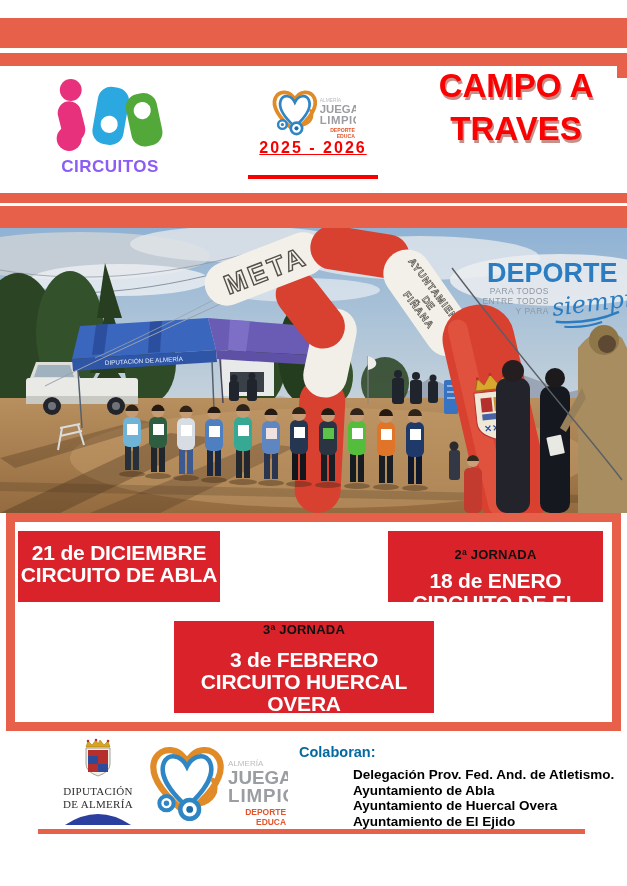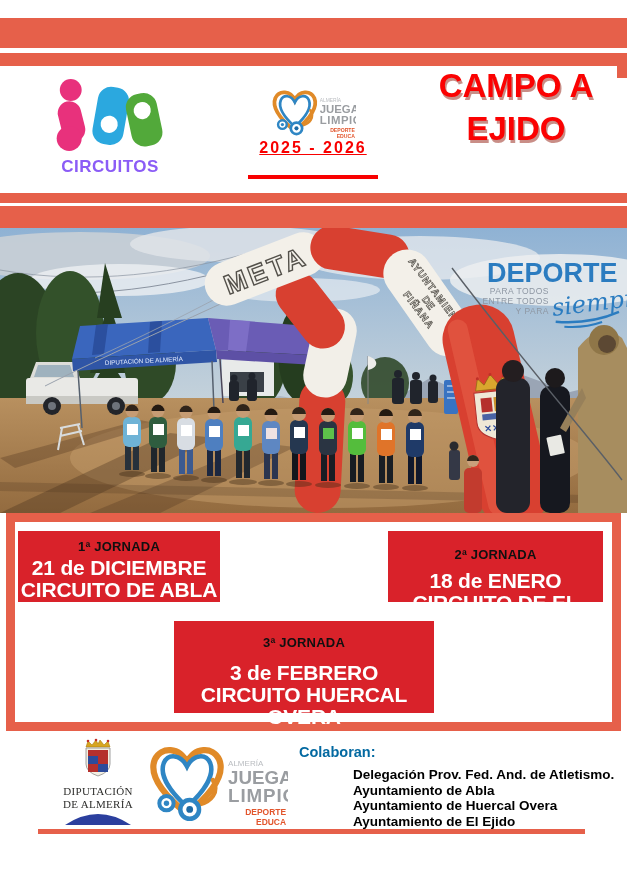--- a/index.html
+++ b/index.html
@@ -24,21 +24,21 @@
 
   .photo{position:absolute;left:0;top:228px;width:627px;height:285px;display:block;}
 
   .panel{position:absolute;left:6px;top:513px;width:615px;height:218px;border:9px solid #E6604A;
          box-sizing:border-box;background:#fff;}
   .jbox{position:absolute;background:#D9222A;color:#fff;text-align:center;font-weight:bold;box-sizing:border-box;}
   .jtitle{color:#101010;font-size:13px;letter-spacing:.2px;}
   .jline{font-size:21px;line-height:22px;letter-spacing:-.2px;}
   #jbox1{left:18px;top:531px;width:202px;height:71px;padding-top:8px;}
   #jbox2{left:388px;top:531px;width:215px;height:71px;padding-top:16px;}
-  #jbox3{left:174px;top:621px;width:260px;height:92px;padding-top:14px;}
+  #jbox3{left:174px;top:621px;width:260px;height:92px;padding-top:1px;}
   #jbox1 .first{margin-top:3px}
   #jbox2 .first{margin-top:8px}
   #jbox3 .first{margin-top:12px}
 
   .dip{position:absolute;left:56px;top:738px;width:84px;text-align:center;}
   .dip-text{font-family:Liberation Serif, serif;font-size:11px;line-height:13px;color:#2E2E2C;
             letter-spacing:.3px;margin-top:3px;}
   .jl-large{position:absolute;left:136px;top:730px;}
   .colaboran{position:absolute;left:299px;top:744px;font-size:14.5px;font-weight:bold;color:#0369a1;}
   .collab-list{position:absolute;left:353px;top:767px;font-size:13.5px;font-weight:bold;color:#000;
@@ -81,21 +81,21 @@
     <text x="103" y="60" font-size="21" font-weight="bold" fill="#9A9DA1">JUEGA</text>
     <text x="103" y="81" font-size="21" font-weight="bold" fill="#9A9DA1" letter-spacing="1">LIMPIO</text>
     <text x="168" y="95" font-size="9.5" font-weight="bold" fill="#E2552C" text-anchor="end">DEPORTE</text>
     <text x="168" y="106" font-size="9.5" font-weight="bold" fill="#E2552C" text-anchor="end">EDUCA</text>
   </svg>
 
   <div class="season"><span>2025 - 2026</span></div>
 
   <div class="title">
     <div>CAMPO A</div>
-    <div>EJIDO</div>
+    <div>TRAVES</div>
   </div>
 
   <div class="obar" id="bar3"></div>
   <div class="obar" id="bar4"></div>
 
   <svg class="photo" viewBox="0 0 627 285" preserveAspectRatio="none">
     <defs>
       <linearGradient id="sky" x1="0" y1="0" x2="0" y2="1">
         <stop offset="0" stop-color="#8FB2D4"></stop>
           <stop offset="1" stop-color="#C7D3DB"></stop>
@@ -342,21 +342,20 @@
       <g transform="rotate(-7 585 78)">
         <text x="552" y="84" font-size="24" font-style="italic" fill="#2B7CC0" font-family="DejaVu Serif, serif">siempre</text>
         <path d="M554,90 q34,7 64,-2" stroke="#2B7CC0" stroke-width="2.4" fill="none"></path>
         <path d="M562,96 q20,4 38,0" stroke="#2B7CC0" stroke-width="2" fill="none"></path>
       </g>
     </g>
   </svg>
 
   <div class="panel"></div>
   <div class="jbox" id="jbox1">
-    <div class="jtitle">1ª JORNADA</div>
     <div class="jline first">21 de DICIEMBRE</div>
     <div class="jline">CIRCUITO DE ABLA</div>
   </div>
   <div class="jbox" id="jbox2">
     <div class="jtitle">2ª JORNADA</div>
     <div class="jline first">18 de ENERO</div>
     <div class="jline">CIRCUITO DE EL EJIDO</div>
   </div>
   <div class="jbox" id="jbox3">
     <div class="jtitle">3ª JORNADA</div>

